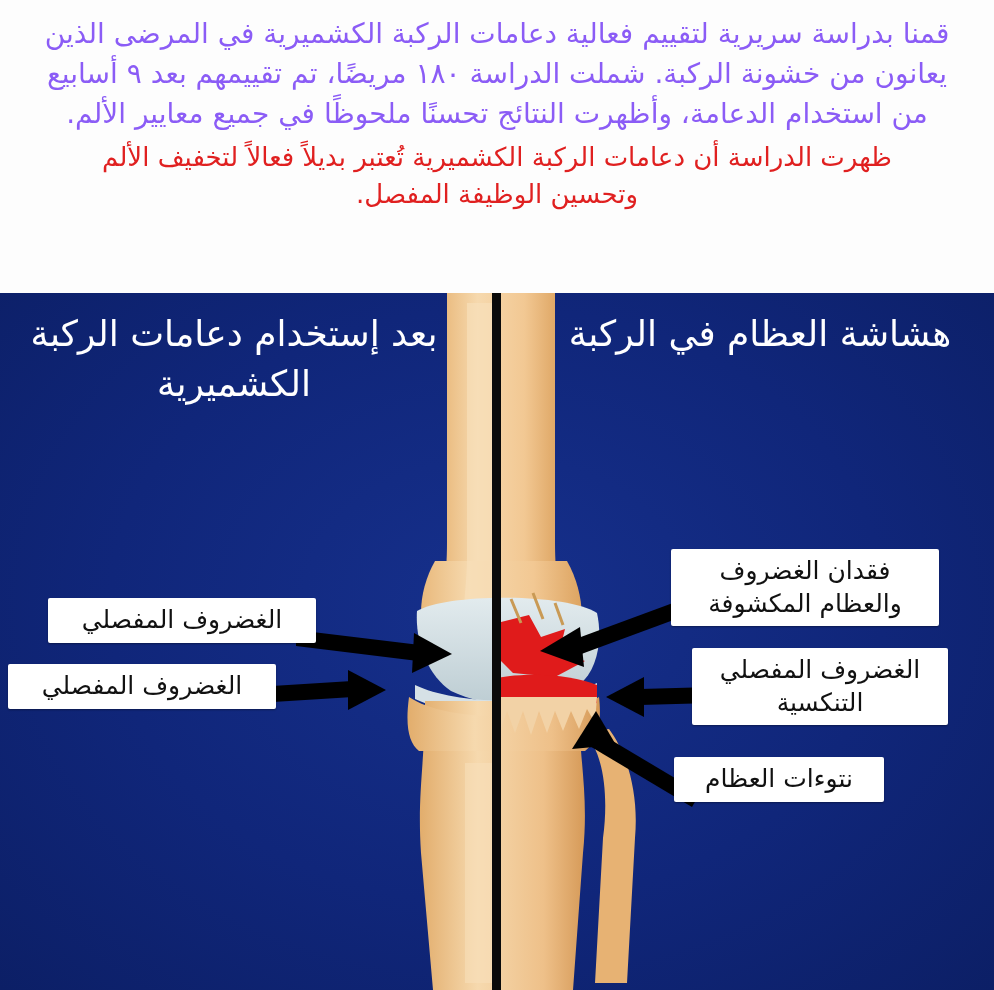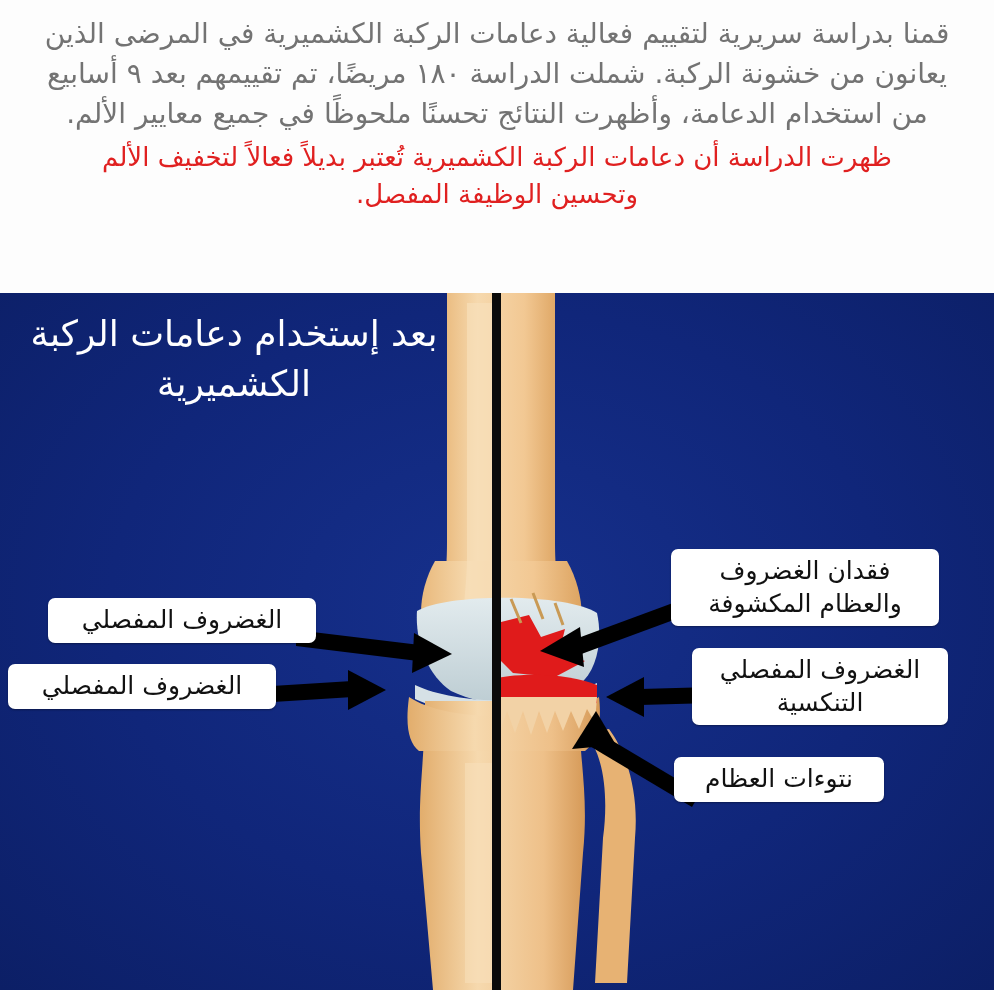--- a/index.html
+++ b/index.html
@@ -31,21 +31,21 @@
     height: 293px;
     background: #fdfdfd;
     box-sizing: border-box;
     padding: 14px 26px 0 26px;
     text-align: center;
     direction: rtl;
   }
   .para {
     font-size: 28px;
     line-height: 1.42;
-    color: #737373;
+    color: #8b5cf6;
     margin: 0;
     letter-spacing: 0px;
   }
   .para-red {
     font-size: 26px;
     line-height: 1.42;
     color: #e02020;
     margin: 6px 0 14px 0;
     padding: 0 40px;
   }
@@ -105,21 +105,21 @@
     height: 697px;
     background: #0a0a0a;
     z-index: 40;
   }
 
   
   .callout {
     position: absolute;
     background: #ffffff;
     color: #111111;
-    border-radius: 7px;
+    border-radius: 2px;
     padding: 6px 12px;
     font-size: 25px;
     line-height: 1.3;
     direction: rtl;
     text-align: center;
     box-shadow: 0 1px 2px rgba(0,0,0,0.35);
     z-index: 30;
     white-space: nowrap;
   }
   .callout.multiline { white-space: normal; }
@@ -143,20 +143,21 @@
 
 <div id="page">
 
   <div id="text-block">
     <p class="para">قمنا بدراسة سريرية لتقييم فعالية دعامات الركبة الكشميرية في المرضى الذين يعانون من خشونة الركبة. شملت الدراسة ١٨٠ مريضًا، تم تقييمهم بعد ٩ أسابيع من استخدام الدعامة، وأظهرت النتائج تحسنًا ملحوظًا في جميع معايير الألم.</p>
     <p class="para para-red">ظهرت الدراسة أن دعامات الركبة الكشميرية تُعتبر بديلاً فعالاً لتخفيف الألم وتحسين الوظيفة المفصل.</p>
   </div>
 
   <div id="figure">
 
+    <div class="fig-heading" id="heading-right">هشاشة العظام في الركبة</div>
     <div class="fig-heading" id="heading-left">بعد إستخدام دعامات الركبة الكشميرية</div>
 
     <div id="knee">
       <svg width="400" height="697" viewBox="0 0 400 697" xmlns="http://www.w3.org/2000/svg">
         <defs>
           <linearGradient id="boneGrad" x1="0" y1="0" x2="1" y2="0">
             <stop offset="0%" stop-color="#e9b97c"></stop>
             <stop offset="30%" stop-color="#f6d9ae"></stop>
             <stop offset="70%" stop-color="#f2c893"></stop>
             <stop offset="100%" stop-color="#dda461"></stop>

